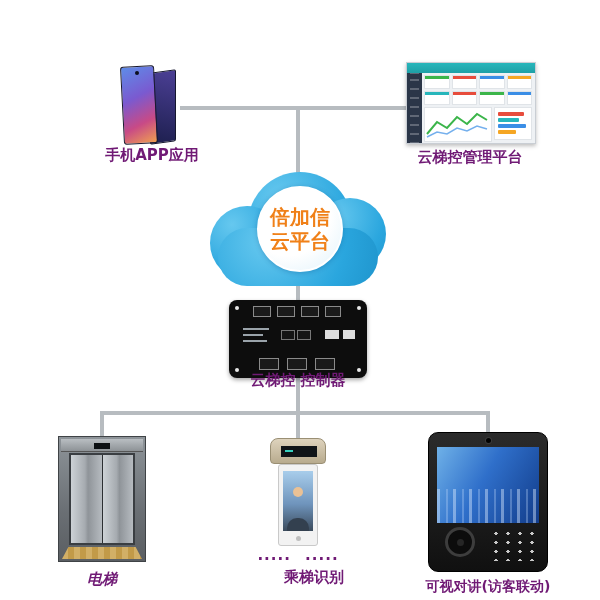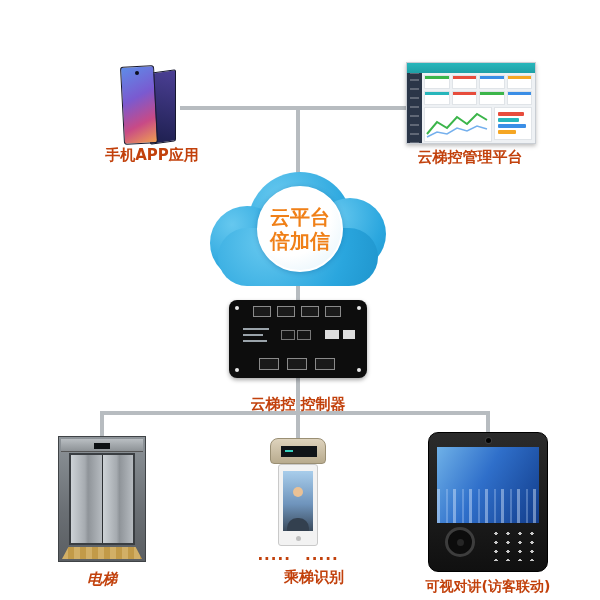--- a/index.html
+++ b/index.html
@@ -11,24 +11,24 @@
   
   .line{position:absolute;background:#b7bcc0;z-index:1;}
   .l1{left:180px;top:106px;width:230px;height:4px;}
   .l2{left:296px;top:106px;width:4px;height:100px;}
   .l3{left:296px;top:282px;width:4px;height:24px;}
   .l4{left:296px;top:374px;width:4px;height:70px;}
   .l5{left:100px;top:411px;width:390px;height:4px;}
   .l6{left:100px;top:411px;width:4px;height:28px;}
   .l7{left:486px;top:411px;width:4px;height:24px;}
   
-  .label{position:absolute;text-align:center;font-weight:bold;color:#c2410c;font-size:15px;z-index:4;}
+  .label{position:absolute;text-align:center;font-weight:bold;color:#701a75;font-size:15px;z-index:4;}
   .lbl-phone{left:82px;top:146px;width:140px;}
   .lbl-platform{left:400px;top:148px;width:140px;}
-  .lbl-controller{left:228px;top:395px;width:140px;}
+  .lbl-controller{left:228px;top:371px;width:140px;}
   .lbl-elevator{left:52px;top:570px;width:100px;font-style:italic;}
   .lbl-dots{left:248px;top:546px;width:100px;word-spacing:8px;letter-spacing:1px;font-size:15px;}
   .lbl-recognition{left:264px;top:568px;width:100px;}
   .lbl-intercom{left:408px;top:578px;width:160px;font-size:14px;}
   
   .phone{position:absolute;left:114px;top:64px;width:76px;height:82px;z-index:2;}
   .ph-back{position:absolute;left:36px;top:7px;width:24px;height:70px;border-radius:2px;
            background:linear-gradient(200deg,#4b3f95,#1d1f4e);border:1px solid #15172e;
            transform:skewY(-8deg);}
   .ph-front{position:absolute;left:8px;top:2px;width:32px;height:76px;border-radius:3px;
@@ -180,22 +180,22 @@
     </div>
   </div>
   <div class="label lbl-platform">云梯控管理平台</div>
 
   <div class="cloud">
     <div class="cloud-part cp1"></div>
     <div class="cloud-part cp2"></div>
     <div class="cloud-part cp3"></div>
     <div class="cloud-part cp4"></div>
     <div class="cloud-badge">
+      <div>倍加信</div>
       <div>云平台</div>
-      <div>倍加信</div>
     </div>
   </div>
 
   <div class="ctl">
     <i class="screw s1"></i>
     <i class="screw s2"></i>
     <i class="screw s3"></i>
     <i class="screw s4"></i>
     <i class="conn k1"></i>
     <i class="conn k2"></i>

